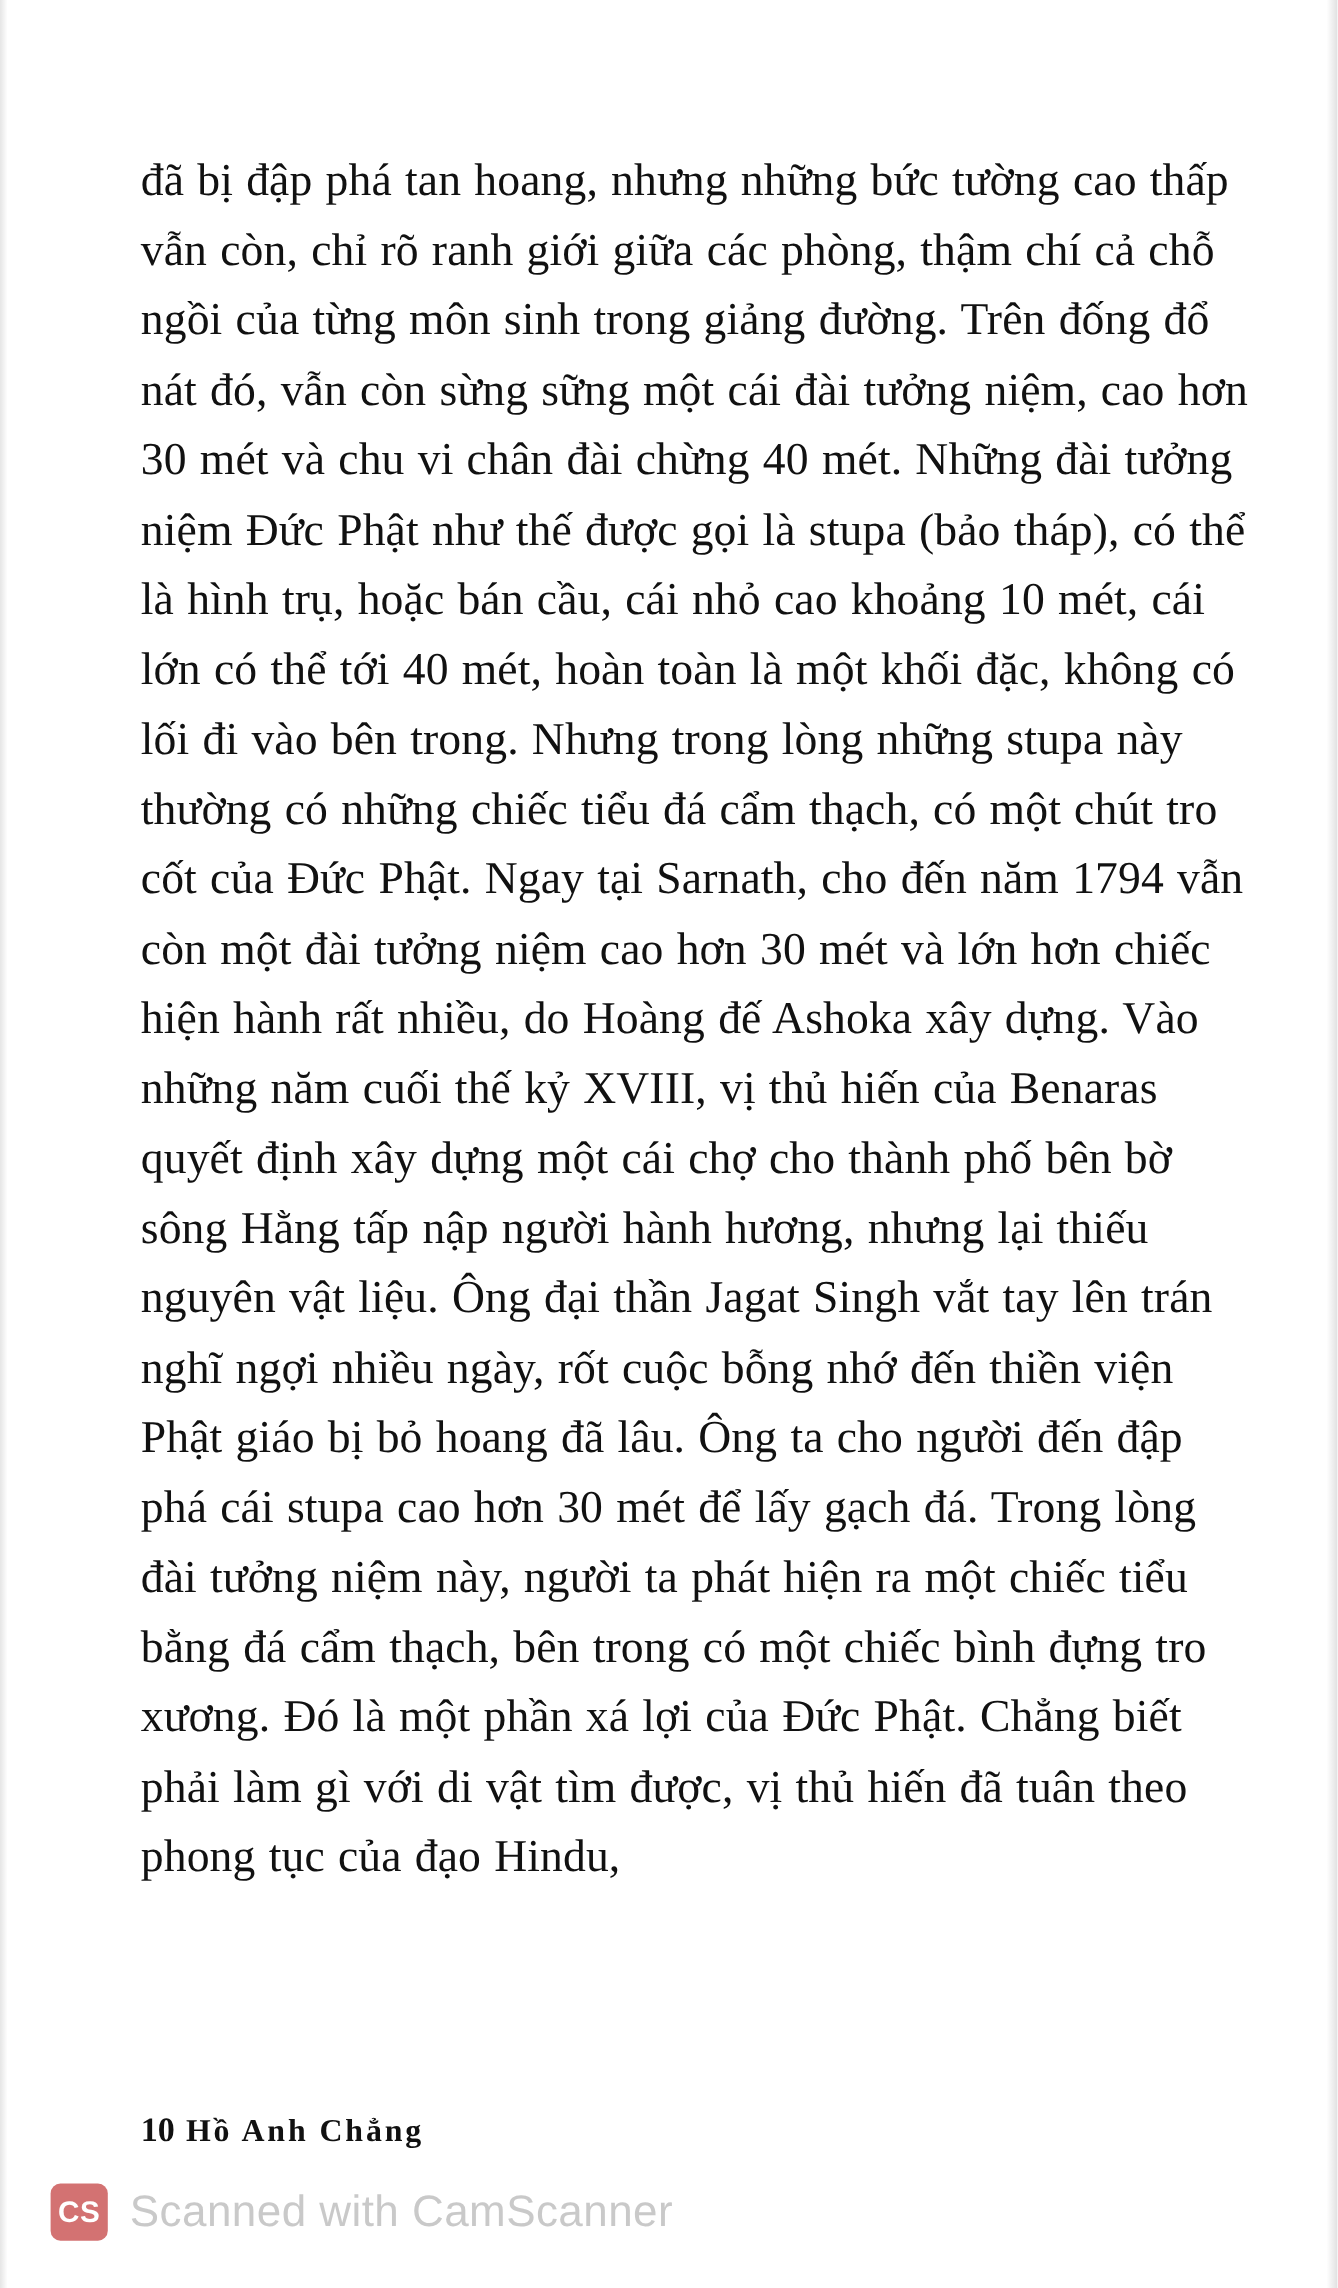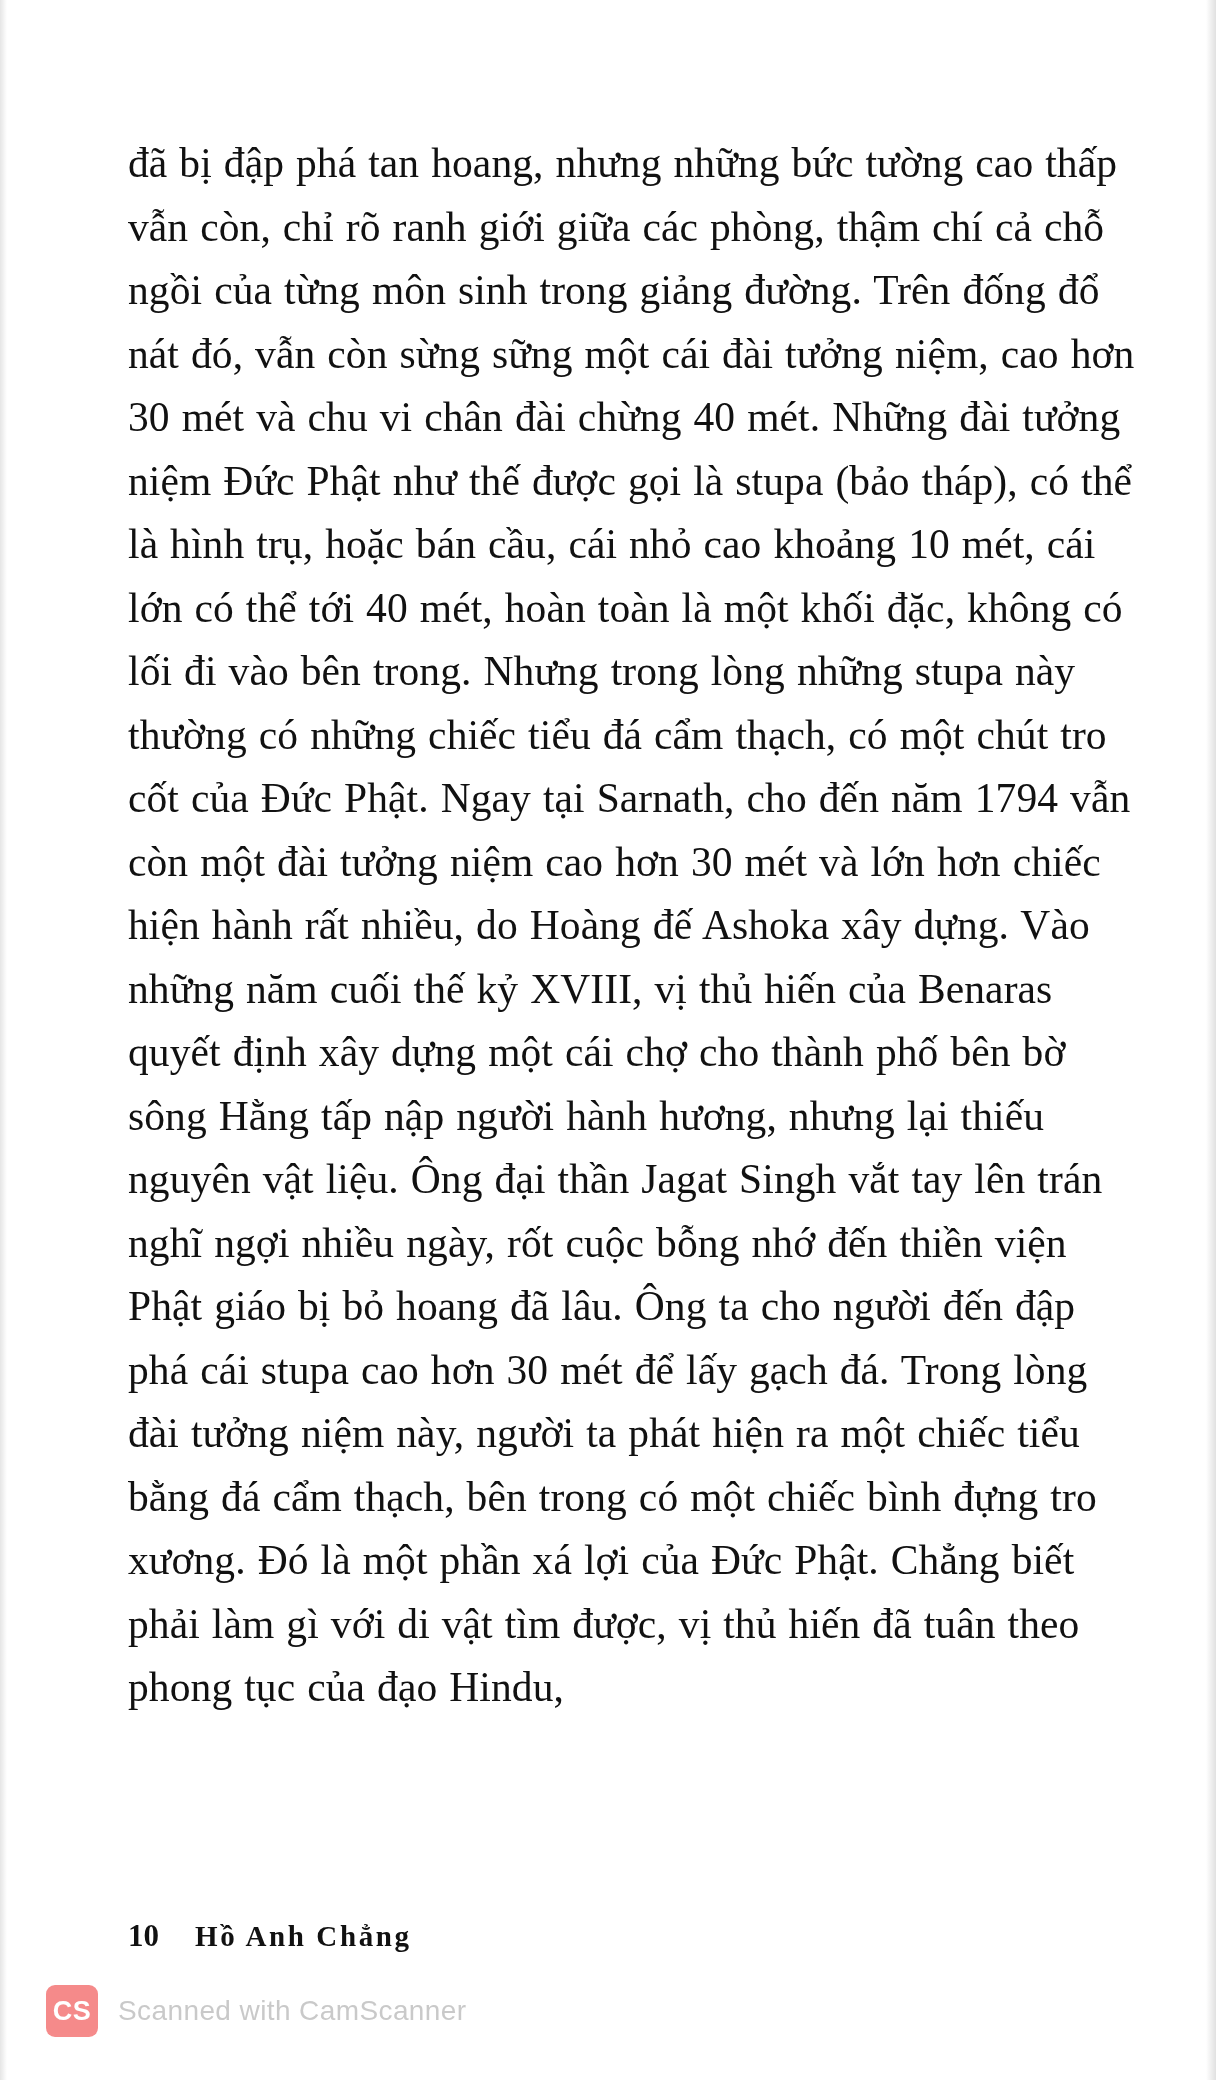--- a/index.html
+++ b/index.html
@@ -36,21 +36,21 @@
   }
   .body-text p {
     margin: 0;
   }
   .footer {
     position: absolute;
     left: 128px;
     top: 1918px;
     display: flex;
     align-items: baseline;
-    gap: 36px;
+    gap: 10px;
   }
   .folio {
     font-family: "Liberation Serif", serif;
     font-weight: bold;
     font-size: 31px;
     color: #111111;
   }
   .running-head {
     font-family: "Liberation Serif", serif;
     font-weight: bold;
@@ -64,33 +64,33 @@
     top: 1985px;
     display: flex;
     align-items: center;
     gap: 20px;
     opacity: 0.62;
   }
   .cs-badge {
     width: 52px;
     height: 52px;
     border-radius: 9px;
-    background: #ef4444;
+    background: #b91c1c;
     color: #ffffff;
     font-family: "Liberation Sans", sans-serif;
     font-weight: bold;
     font-size: 27px;
     display: flex;
     align-items: center;
     justify-content: center;
     letter-spacing: 0.5px;
   }
   .cs-text {
     font-family: "Liberation Sans", sans-serif;
-    font-size: 28px;
+    font-size: 40px;
     color: #a9a9a9;
     letter-spacing: 0.4px;
   }
   .edge-shadow-left {
     position: absolute;
     left: 0; top: 0;
     width: 7px; height: 2080px;
     background: linear-gradient(to right, rgba(0,0,0,0.10), rgba(0,0,0,0));
   }
   .edge-shadow-right {

